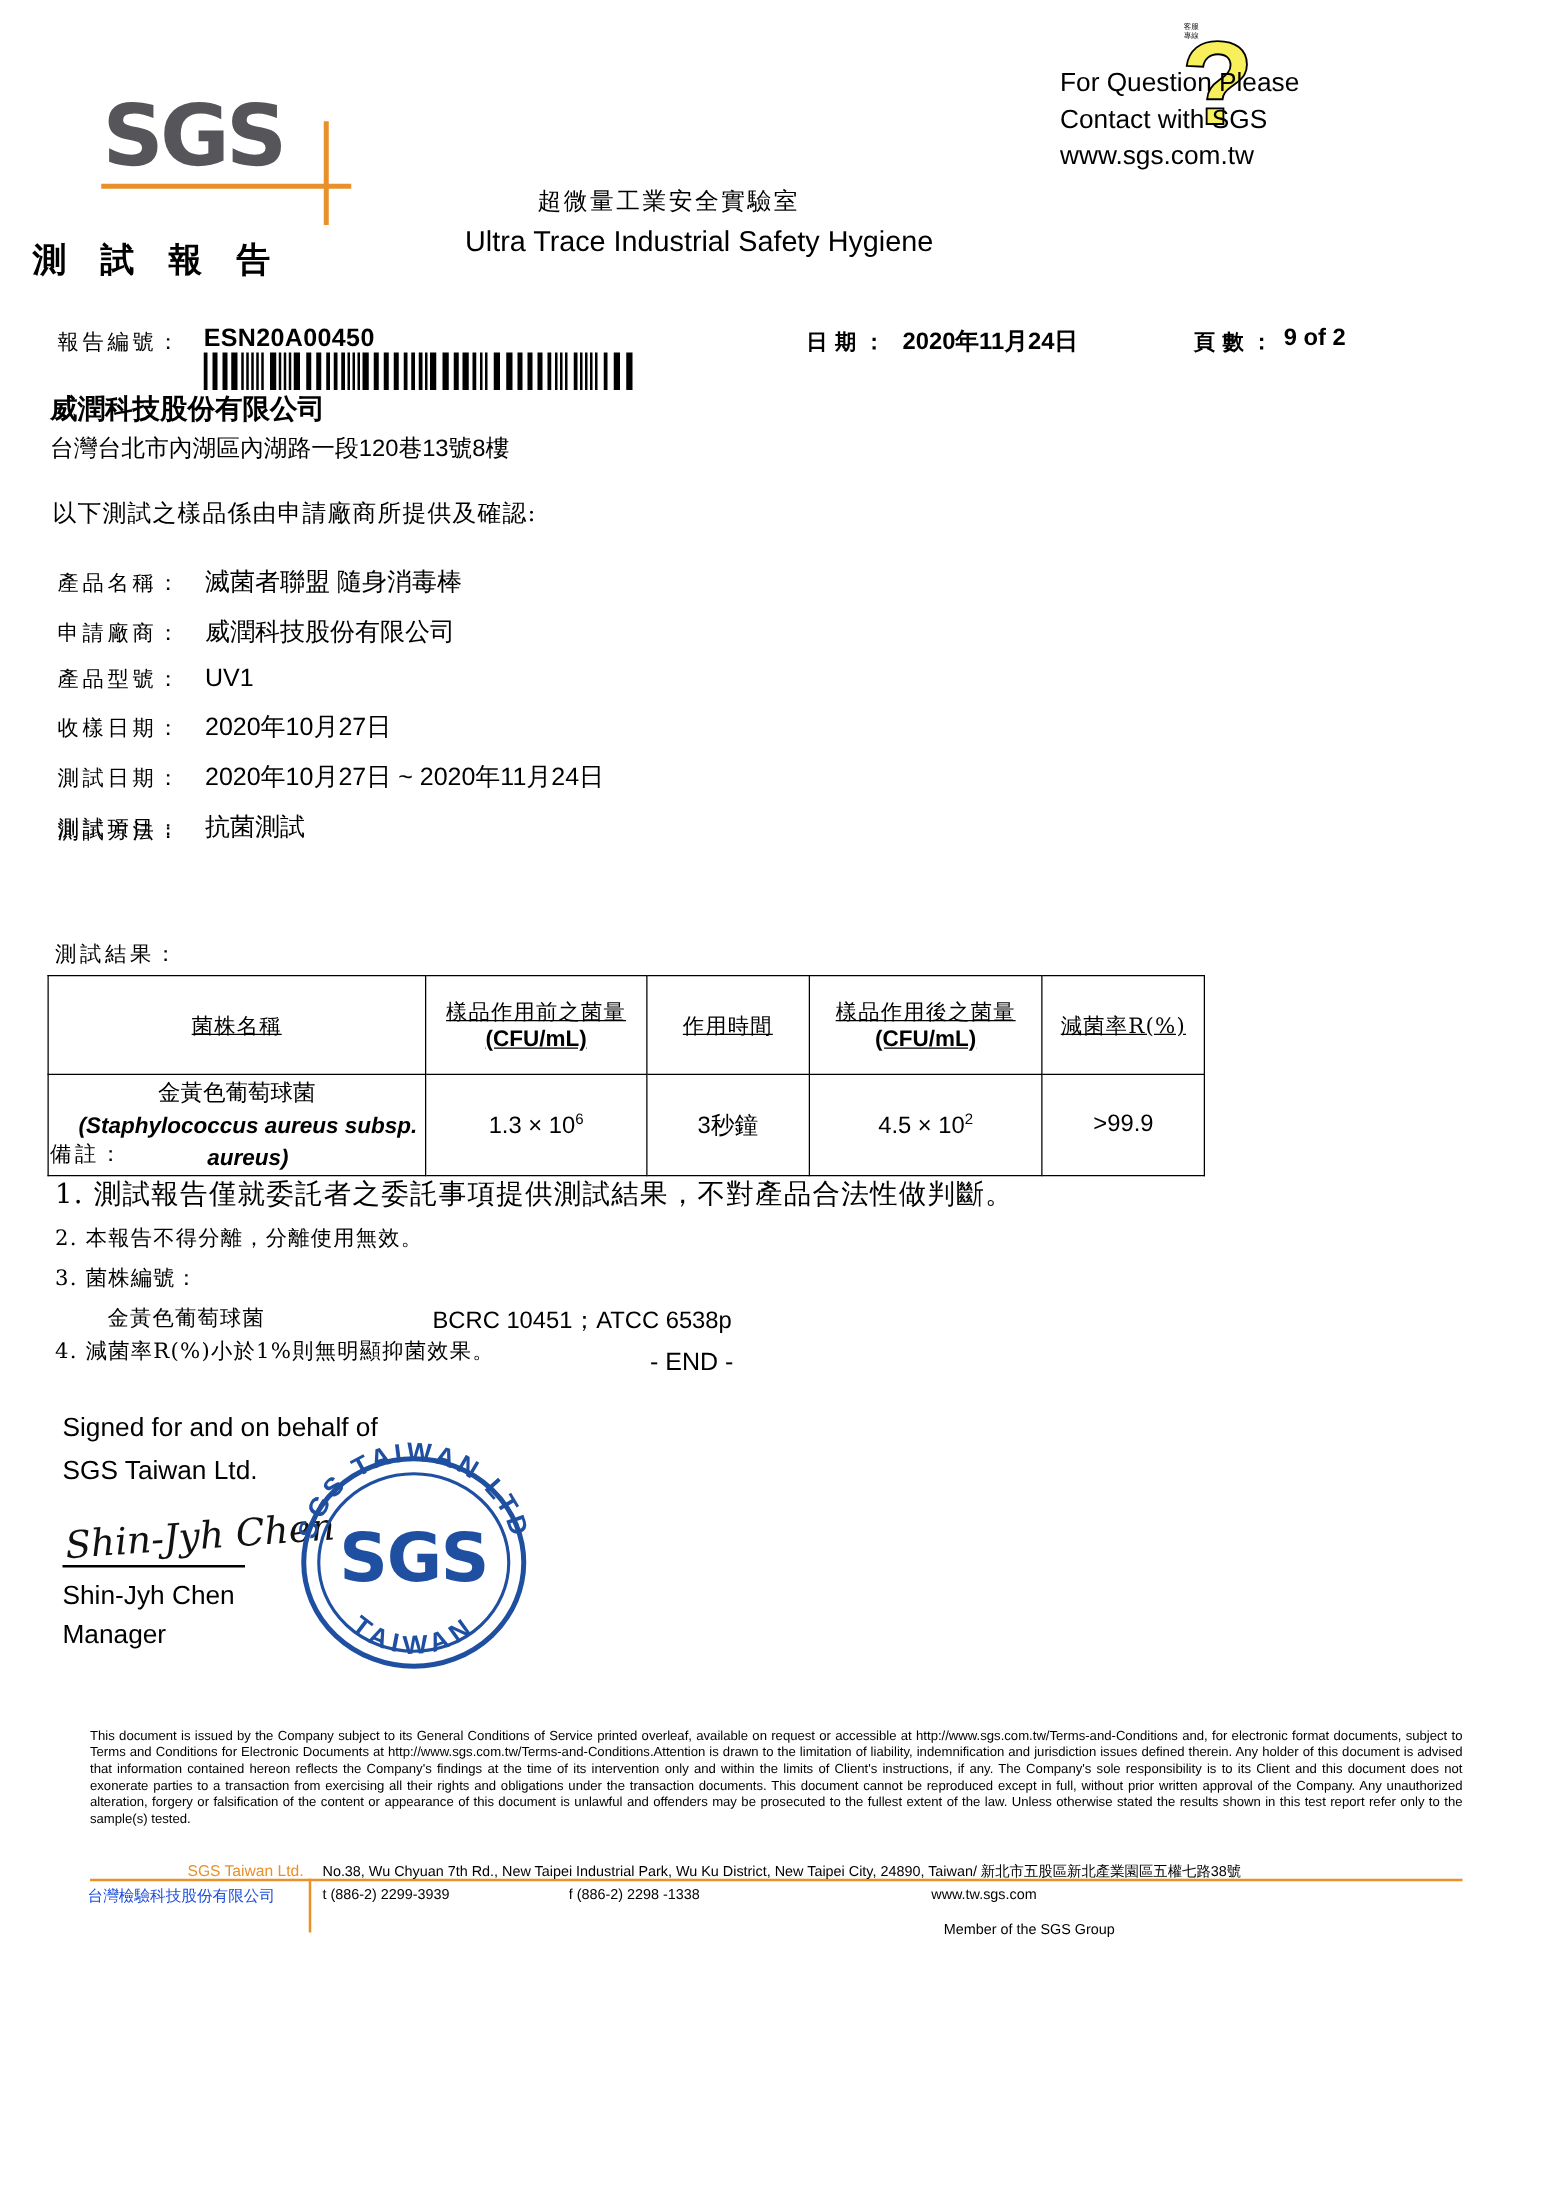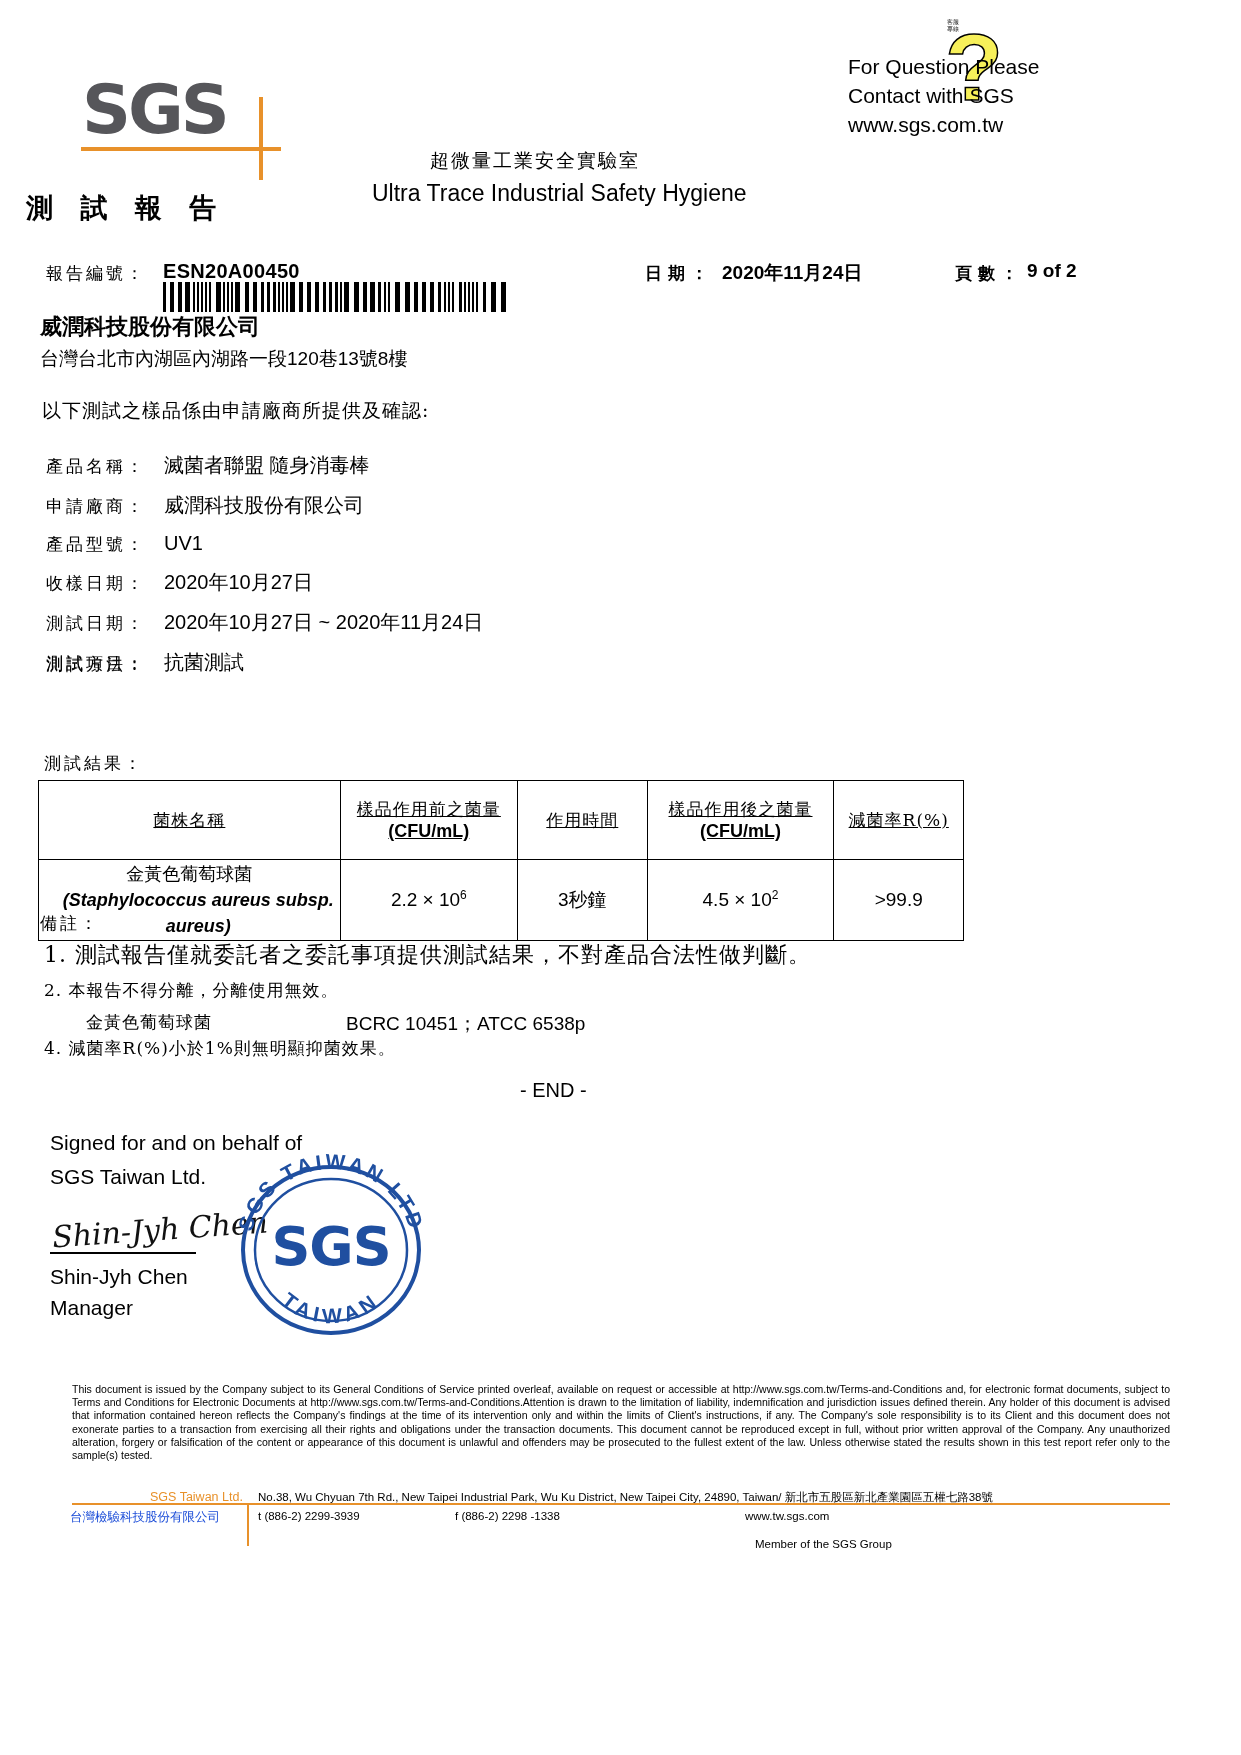--- a/index.html
+++ b/index.html
@@ -304,32 +304,33 @@
           <div class="th-mix">減菌率R(%)</div>
         </th>
       </tr>
     </thead>
     <tbody>
       <tr>
         <td>
           <div class="cell-cn">金黃色葡萄球菌</div>
           <div class="cell-it">(Staphylococcus aureus subsp. aureus)</div>
         </td>
-        <td class="cell-num"><span>2.2 × 10</span><sup>6</sup></td>
+        <td class="cell-num"><span>1.3 × 10</span><sup>6</sup></td>
         <td class="cell-num">3秒鐘</td>
         <td class="cell-num"><span>4.5 × 10</span><sup>2</sup></td>
         <td class="cell-num">&gt;99.9</td>
       </tr>
     </tbody>
   </table>
 
   <div class="notes-lbl">備註：</div>
   <div class="notes">
     <div class="n1">1. 測試報告僅就委託者之委託事項提供測試結果，不對產品合法性做判斷。</div>
     <div class="n">2. 本報告不得分離，分離使用無效。</div>
+    <div class="n">3. 菌株編號：</div>
     <div class="sub">
       <div class="a">金黃色葡萄球菌</div>
       <div class="b">BCRC 10451；ATCC 6538p</div>
     </div>
     <div class="n">4. 減菌率R(%)小於1%則無明顯抑菌效果。</div>
   </div>
   <div class="end">- END -</div>
 
   <div class="sig">
     <div>Signed for and  on behalf of</div>

